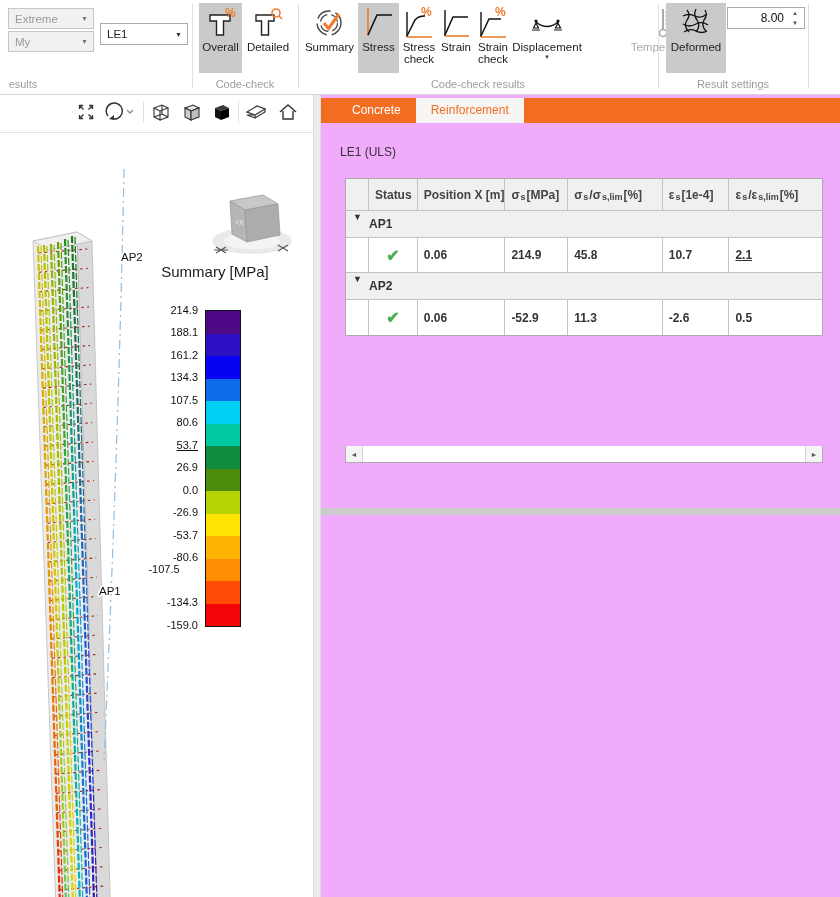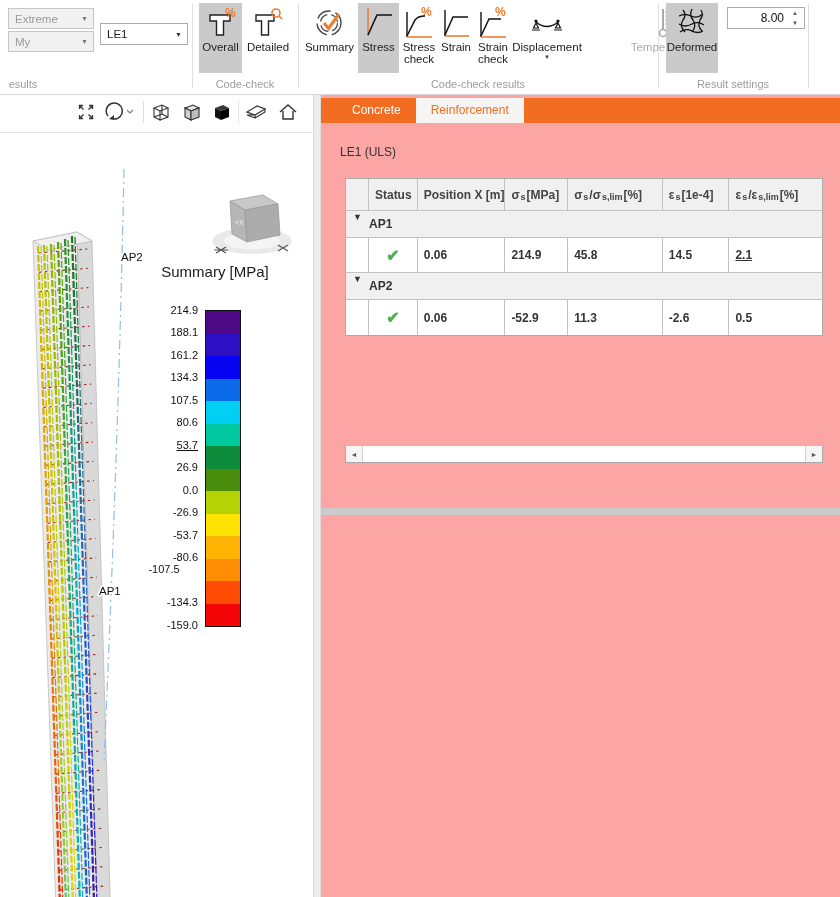--- a/index.html
+++ b/index.html
@@ -38,21 +38,21 @@
   
   .legend-title { position:absolute; left:148px; top:168px; width:134px; text-align:center; font-size:15px; color:#1A1A1A; }
   .legend-bar { position:absolute; left:205px; top:215px; width:36px; border:1px solid #111; }
   .legend-block { width:34px; height:22.5px; }
   .legend-label { position:absolute; left:130px; width:68px; text-align:right; font-size:11px; color:#111; }
 
   
   .splitter { position:absolute; left:313px; top:95px; width:8px; bottom:0; background:#ECECEC; border-left:1px solid #DDD; border-right:1px solid #DDD; }
 
   
-  .right-panel { position:absolute; left:321px; top:95px; right:0; bottom:0; background:#fca5a5; }
+  .right-panel { position:absolute; left:321px; top:95px; right:0; bottom:0; background:#f0abfc; }
   .tabstrip { position:absolute; left:0; top:3px; right:0; height:25px; background:var(--accent,#F26D21); display:flex; padding-left:16px; }
   .tab { height:25px; line-height:25px; padding:0 15px; font-size:12px; color:#fff; }
   .tab.active { background:#F7F5F4; color:var(--accent,#F26D21); }
   .case-label { position:absolute; left:19px; top:50px; font-size:12px; color:#333; }
 
   .rtable { position:absolute; left:24px; top:83px; width:478px; border:1px solid #ABABAB; background:#fff; font-size:12px; color:#333; }
   .trow { display:flex; border-bottom:1px solid #C3C3C3; background:#fff; }
   .trow:last-child { border-bottom:none; }
   .cell { border-right:1px solid #C3C3C3; padding:0 6px; display:flex; align-items:center; overflow:hidden; white-space:nowrap; }
   .cell:last-child { border-right:none; }
@@ -191,21 +191,21 @@
           <line x1="12" y1="14" x2="16" y2="14" stroke="#ABABAB" stroke-width="1"></line>
           <line x1="12" y1="18" x2="15" y2="18" stroke="#ABABAB" stroke-width="1"></line>
         </svg>
       </span>
       <span class="rlbl">Temperature</span>
     </div>
     <div class="group-label" style="left:298px; width:360px;">Code-check results</div>
 
     <div class="vsep" style="left:658px;"></div>
 
-    <div class="rbtn selected" style="left:666px; width:52px;">
+    <div class="rbtn selected" style="left:666px; width:60px;">
       <span class="ric">
         <svg width="34" height="34" viewBox="0 0 34 34">
           <g fill="none" stroke="#111" stroke-width="1.3">
             <path d="M8 4 q4 5 0 10 q-4 6 2 12"></path>
             <path d="M17 3 q-3 6 1 11 q4 6 -1 12"></path>
             <path d="M26 4 q3 5 -1 10 q-3 6 2 11"></path>
             <path d="M4 10 q6 -3 12 0 q6 3 12 -2"></path>
             <path d="M4 18 q6 4 13 0 q6 -3 12 1"></path>
             <path d="M5 26 q6 -4 12 -1 q6 3 11 0"></path>
           </g>
@@ -483,21 +483,21 @@
             <div style="display: flex; align-items: center;">AP1</div>
           </div>
           <div class="trow drow">
             <div class="cell" style="width: 23px;"></div>
             <div class="cell" style="width: 49px;">
               <span class="checkmark">✔</span>
             </div>
             <div class="cell" style="width: 88px; font-weight: 600;">0.06</div>
             <div class="cell" style="width: 63px; font-weight: 600;">214.9</div>
             <div class="cell" style="width: 95px; font-weight: 600;">45.8</div>
-            <div class="cell" style="width: 67px; font-weight: 600;">14.5</div>
+            <div class="cell" style="width: 67px; font-weight: 600;">10.7</div>
             <div class="cell" style="width: 93px; font-weight: 600; text-decoration: underline;">2.1</div>
           </div>
           <div class="trow grow">
             <div class="tri">▼</div>
             <div style="display: flex; align-items: center;">AP2</div>
           </div>
           <div class="trow drow">
             <div class="cell" style="width: 23px;"></div>
             <div class="cell" style="width: 49px;">
               <span class="checkmark">✔</span>

